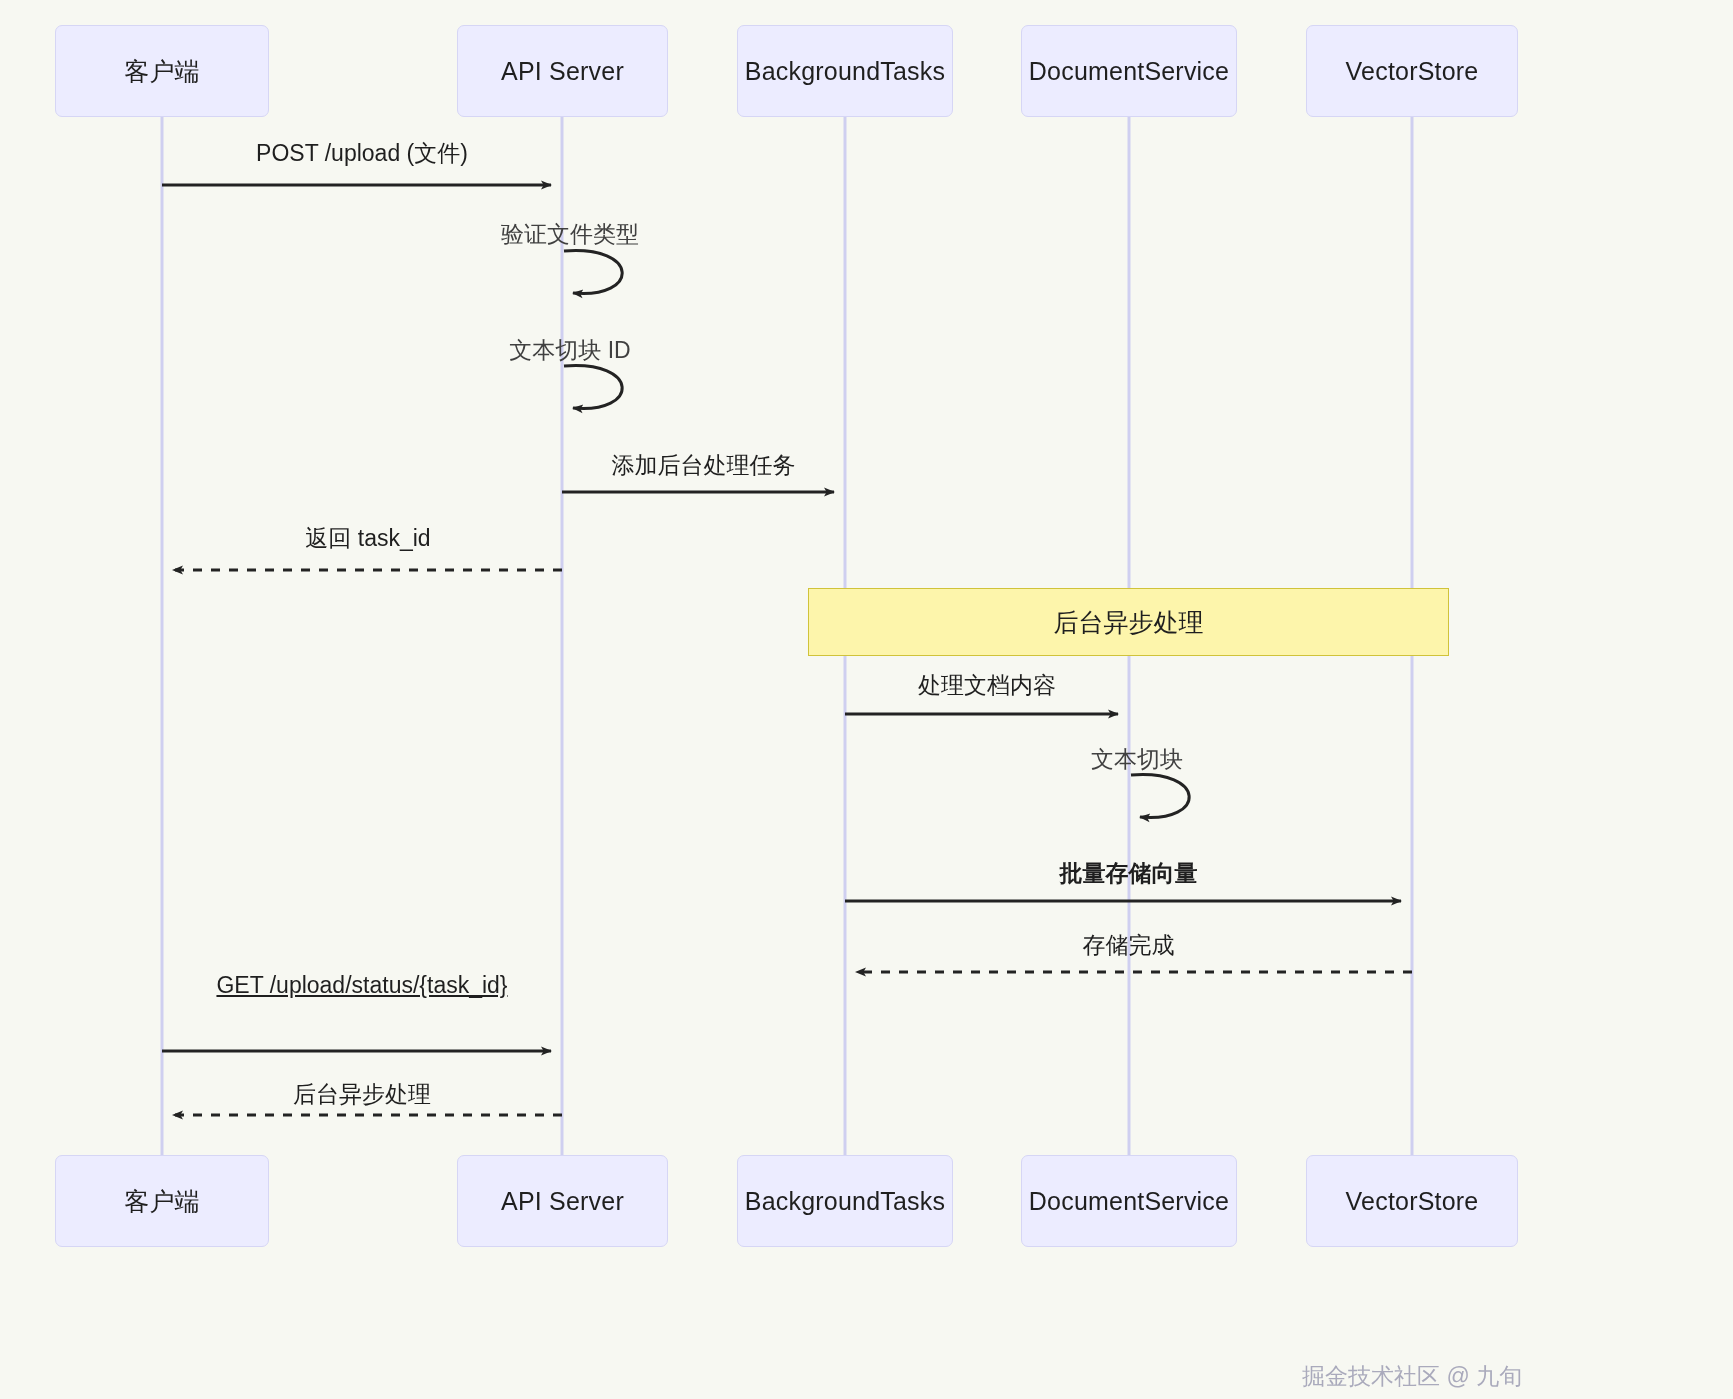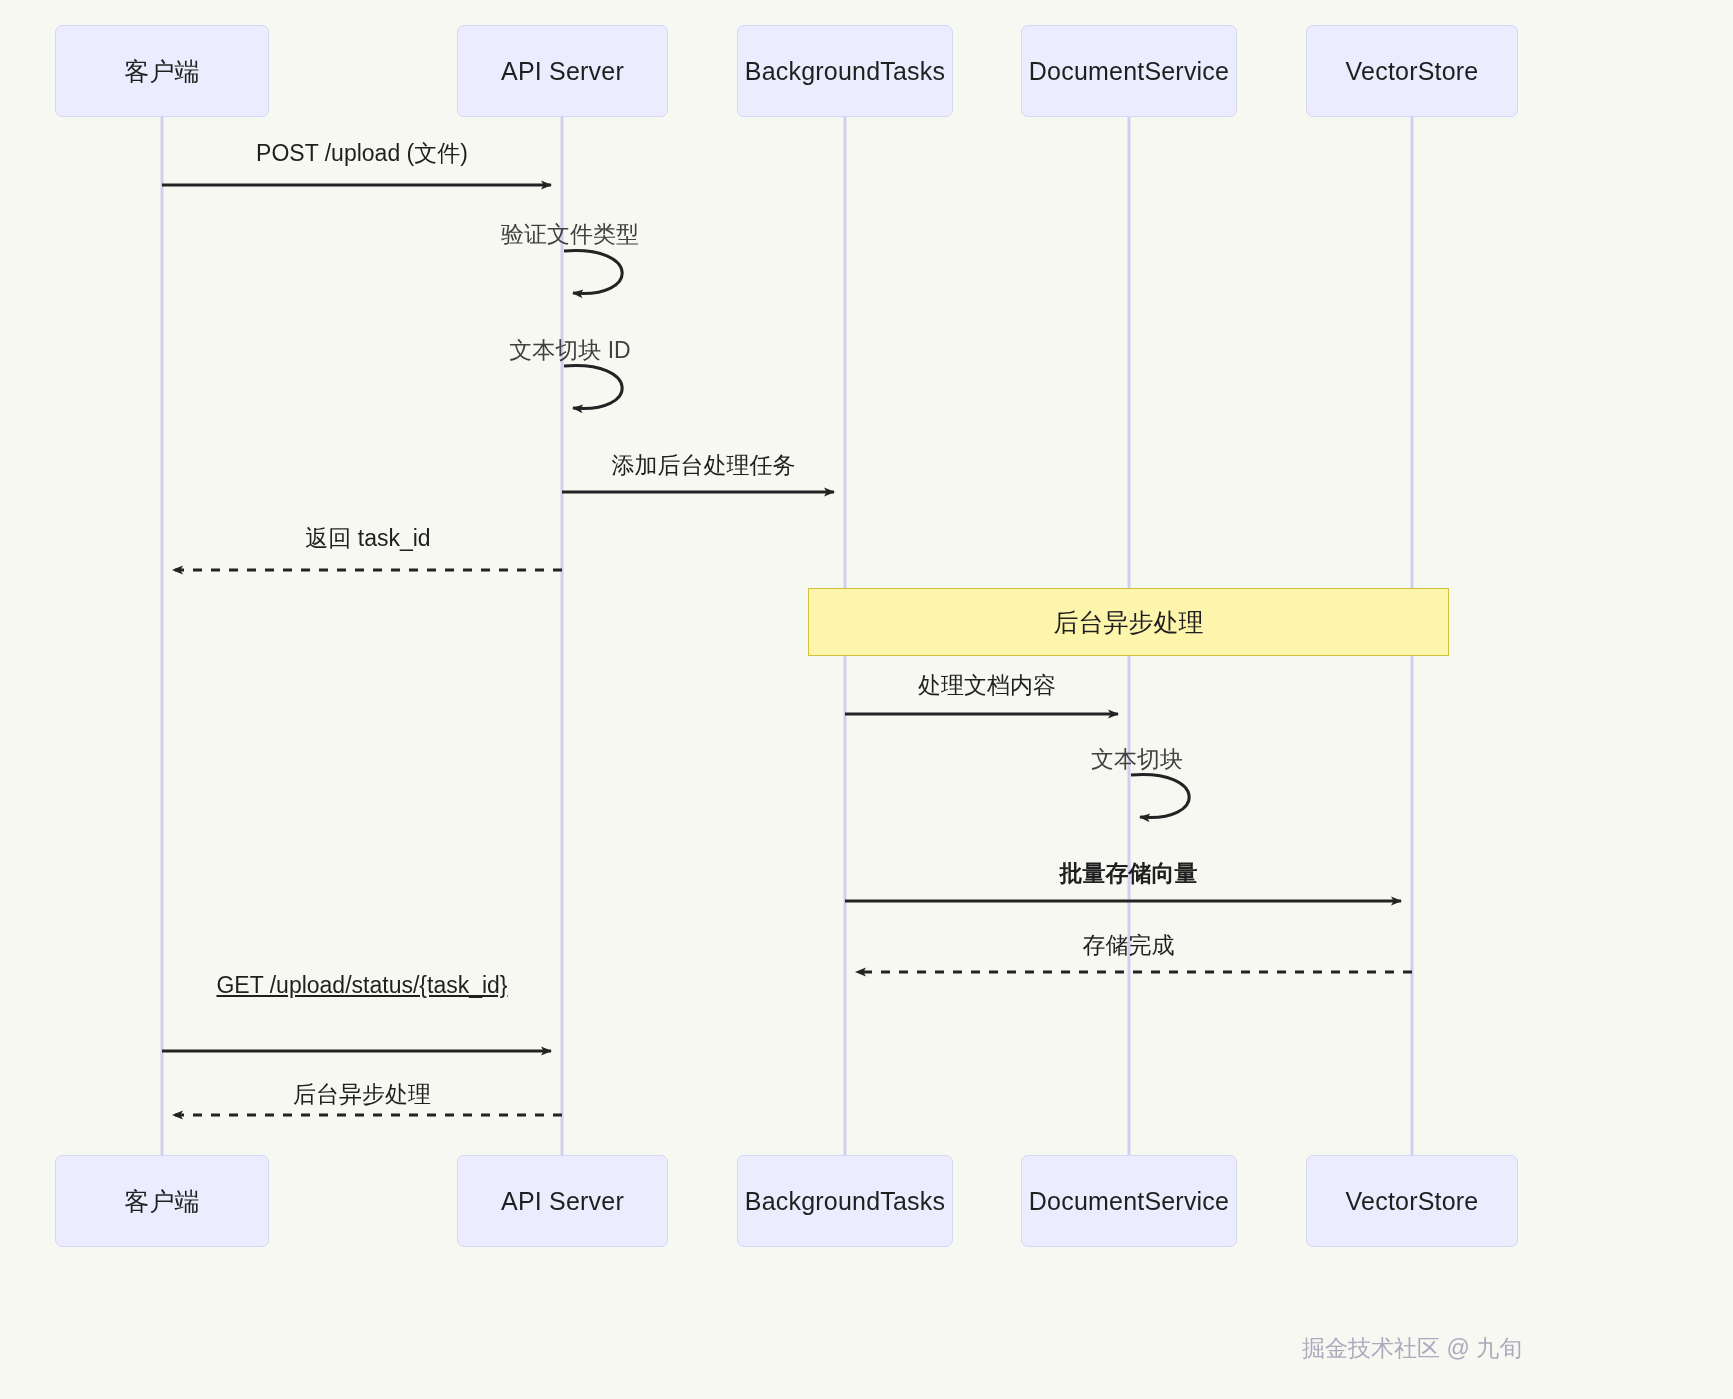--- a/index.html
+++ b/index.html
@@ -72,20 +72,21 @@
     white-space: nowrap;
     transform: translateX(-50%);
   }
   .watermark {
     position: absolute;
     color: #8d8da8;
     opacity: 0.72;
     font-size: 23px;
     white-space: nowrap;
     user-select: none;
+    margin-top: 28px;
   }
 </style>
 </head>
 <body>
 
 <div id="diagram-root">
   <svg id="seq-svg" viewBox="0 0 1733 1399" xmlns="http://www.w3.org/2000/svg">
     <defs>
       <marker id="arrowSolid" markerWidth="12" markerHeight="12" refX="10" refY="5" orient="auto" markerUnits="userSpaceOnUse">
         <path d="M0,0.6 L11,5 L0,9.4 L2.6,5 Z" fill="#232323"></path>

